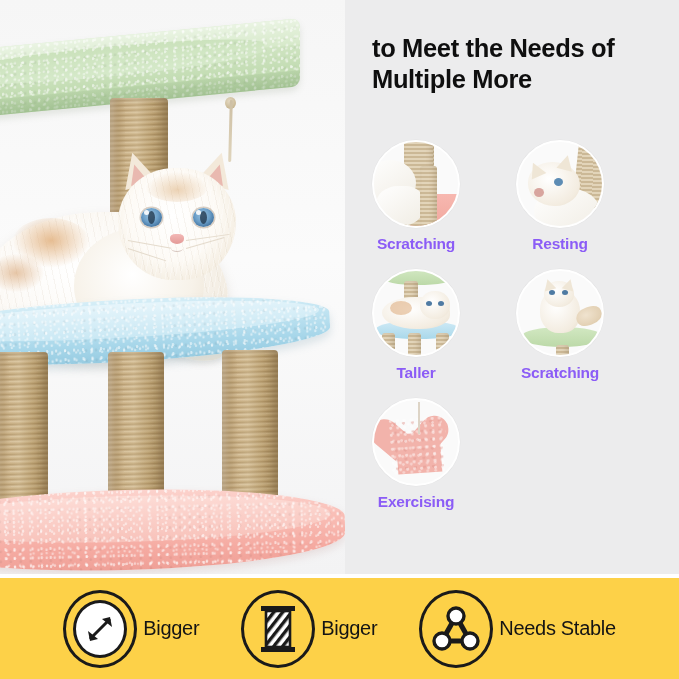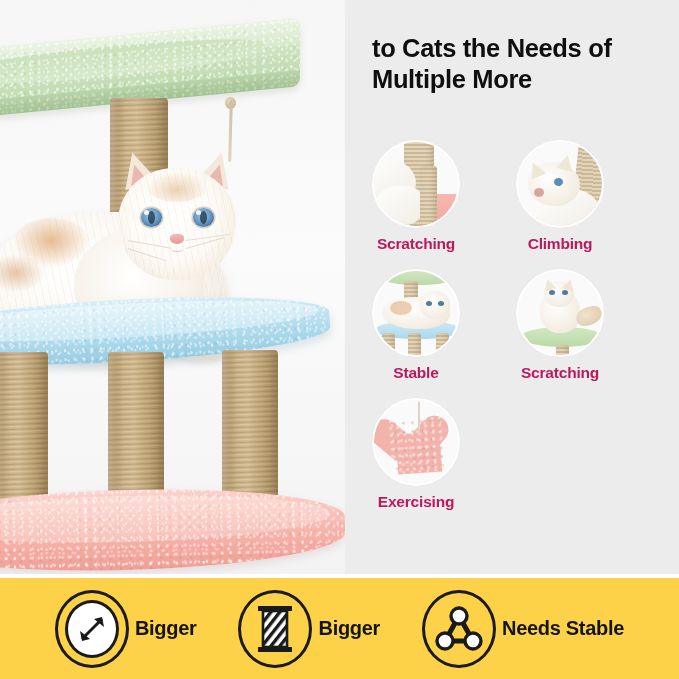--- a/index.html
+++ b/index.html
@@ -223,21 +223,21 @@
   .features{ position:absolute; left:368px; top:140px; width:300px; }
   .feat-row{ display:flex; gap:48px; margin-bottom:16px; }
   .feat{ width:96px; text-align:center; }
   .feat-circle{
     width:88px; height:88px; margin:0 auto; border-radius:50%;
     background:#fafafa; border:2.5px solid #ffffff; overflow:hidden;
     position:relative; box-shadow:0 0 0 .5px rgba(0,0,0,.035);
   }
   .feat-label{
     margin-top:7px; font-size:15.5px; font-weight:bold;
-    color:#be185d; letter-spacing:-.2px; white-space:nowrap;
+    color:#8b5cf6; letter-spacing:-.2px; white-space:nowrap;
   }
 
   
   .t-inner{ position:absolute; inset:0; }
   .th-pole{
     position:absolute;
     background:repeating-linear-gradient(179deg,#e2d4b9 0 2px,#cbb896 2px 4px);
     box-shadow:inset -3px 0 5px rgba(130,110,80,.25);
     border-radius:3px;
   }
@@ -278,21 +278,21 @@
   }
   .badge{ display:flex; align-items:center; }
   .badge + .badge{ margin-left:42px; }
   .badge-ring{
     width:74px; height:78px; border-radius:50%;
     border:3.5px solid #1a1a1a; position:relative;
     display:flex; align-items:center; justify-content:center;
     flex:none;
   }
   .badge-text{
-    margin-left:6px; font-size:20px; font-weight:bold;
+    margin-left:6px; font-size:20px; font-weight:normal;
     color:#141414; letter-spacing:-.3px; white-space:nowrap;
   }
   .ring-inner{
     width:54px; height:58px; border-radius:50%;
     border:3px solid #1a1a1a; background:#fff;
     position:relative; display:flex; align-items:center; justify-content:center;
   }
   svg.gl{ display:block; }
 </style>
 </head>
@@ -353,21 +353,21 @@
     <div class="post post-b"></div>
     <div class="post post-c"></div>
 
     <div class="plat-pink">
       <div class="plat-pink-top"></div>
       <div class="plush-tex"></div>
     </div>
   </div>
 
   <div class="heading">
-    <div>to Cats the Needs of</div>
+    <div>to Meet the Needs of</div>
     <div>Multiple More</div>
   </div>
 
   <div class="features">
 
     <div class="feat-row">
       <div class="feat">
         <div class="feat-circle">
           <div class="t-inner">
             <div class="th-pink" style="left:36px;top:52px;width:58px;height:40px;"></div>
@@ -385,42 +385,42 @@
           <div class="t-inner">
             <div class="th-pole" style="left:58px;top:-6px;width:38px;height:72px;border-radius:0 0 0 40%;transform:rotate(6deg);"></div>
             <div class="th-white" style="left:16px;top:46px;width:66px;height:46px;"></div>
             <div class="th-cat" style="left:10px;top:20px;width:52px;height:44px;border-radius:46% 52% 48% 50%;"></div>
             <div style="position:absolute;left:10px;top:20px;width:0;height:0;border-left:8px solid transparent;border-right:8px solid transparent;border-bottom:15px solid #efe6d6;transform:rotate(-24deg);"></div>
             <div style="position:absolute;left:40px;top:13px;width:0;height:0;border-left:8px solid transparent;border-right:8px solid transparent;border-bottom:15px solid #efe6d6;transform:rotate(14deg);"></div>
             <div style="position:absolute;left:36px;top:36px;width:9px;height:8px;border-radius:50%;background:#5d8cb4;"></div>
             <div style="position:absolute;left:16px;top:46px;width:10px;height:9px;border-radius:50%;background:#d8a59e;"></div>
           </div>
         </div>
-        <div class="feat-label">Climbing</div>
+        <div class="feat-label">Resting</div>
       </div>
     </div>
 
     <div class="feat-row">
       <div class="feat">
         <div class="feat-circle">
           <div class="t-inner">
             <div class="th-mint" style="left:8px;top:-2px;width:72px;height:16px;"></div>
             <div class="th-pole" style="left:30px;top:10px;width:14px;height:34px;"></div>
             <div class="th-blue" style="left:2px;top:50px;width:84px;height:18px;"></div>
             <div class="th-cat" style="left:8px;top:26px;width:68px;height:32px;border-radius:50% 46% 44% 52%;"></div>
             <div class="th-cat" style="left:46px;top:20px;width:30px;height:28px;border-radius:48%;"></div>
             <div style="position:absolute;left:52px;top:30px;width:6px;height:5px;border-radius:50%;background:#4f7ba3;"></div>
             <div style="position:absolute;left:64px;top:30px;width:6px;height:5px;border-radius:50%;background:#4f7ba3;"></div>
             <div style="position:absolute;left:16px;top:30px;width:22px;height:14px;border-radius:50%;background:rgba(220,170,120,.55);"></div>
             <div class="th-pole" style="left:8px;top:62px;width:13px;height:28px;"></div>
             <div class="th-pole" style="left:34px;top:62px;width:13px;height:28px;"></div>
             <div class="th-pole" style="left:62px;top:62px;width:13px;height:28px;"></div>
           </div>
         </div>
-        <div class="feat-label">Stable</div>
+        <div class="feat-label">Taller</div>
       </div>
 
       <div class="feat">
         <div class="feat-circle">
           <div class="t-inner">
             <div class="th-mint" style="left:4px;top:56px;width:80px;height:20px;"></div>
             <div class="th-cat" style="left:22px;top:18px;width:40px;height:44px;border-radius:46% 50% 42% 46%;"></div>
             <div class="th-cat" style="left:26px;top:10px;width:30px;height:26px;border-radius:48%;"></div>
             <div style="position:absolute;left:25px;top:8px;width:0;height:0;border-left:6px solid transparent;border-right:6px solid transparent;border-bottom:11px solid #efe6d6;transform:rotate(-16deg);"></div>
             <div style="position:absolute;left:45px;top:8px;width:0;height:0;border-left:6px solid transparent;border-right:6px solid transparent;border-bottom:11px solid #efe6d6;transform:rotate(16deg);"></div>

